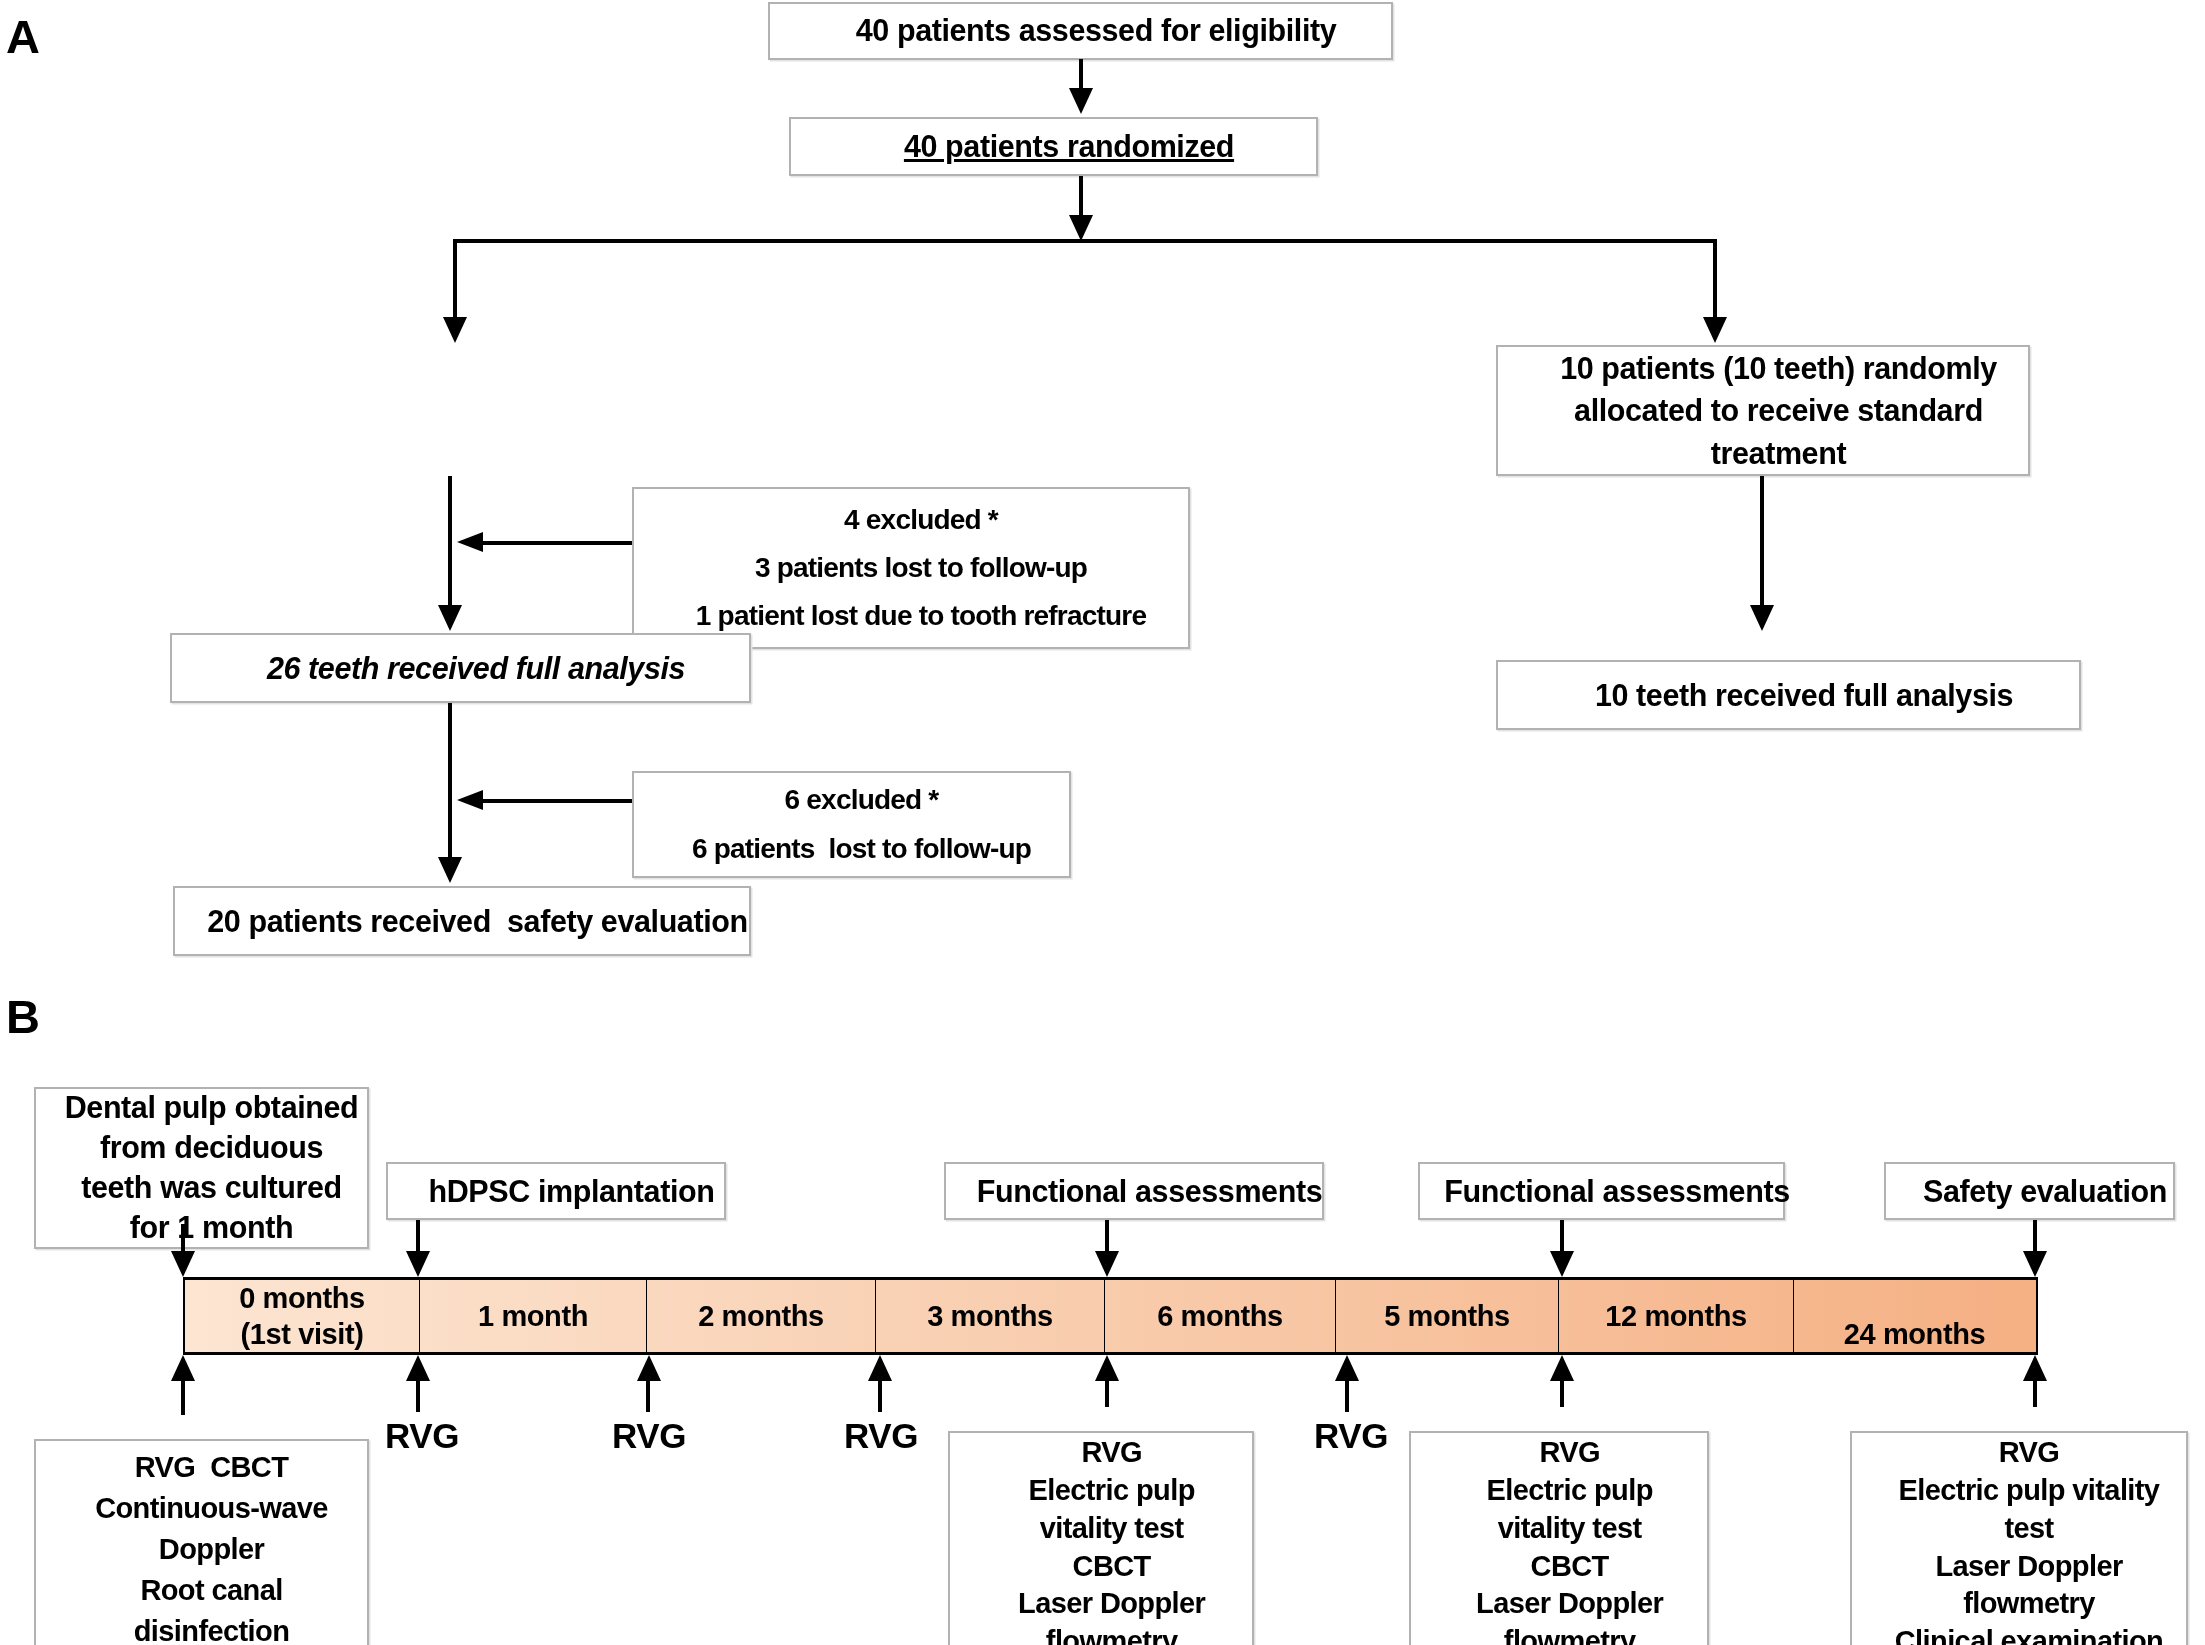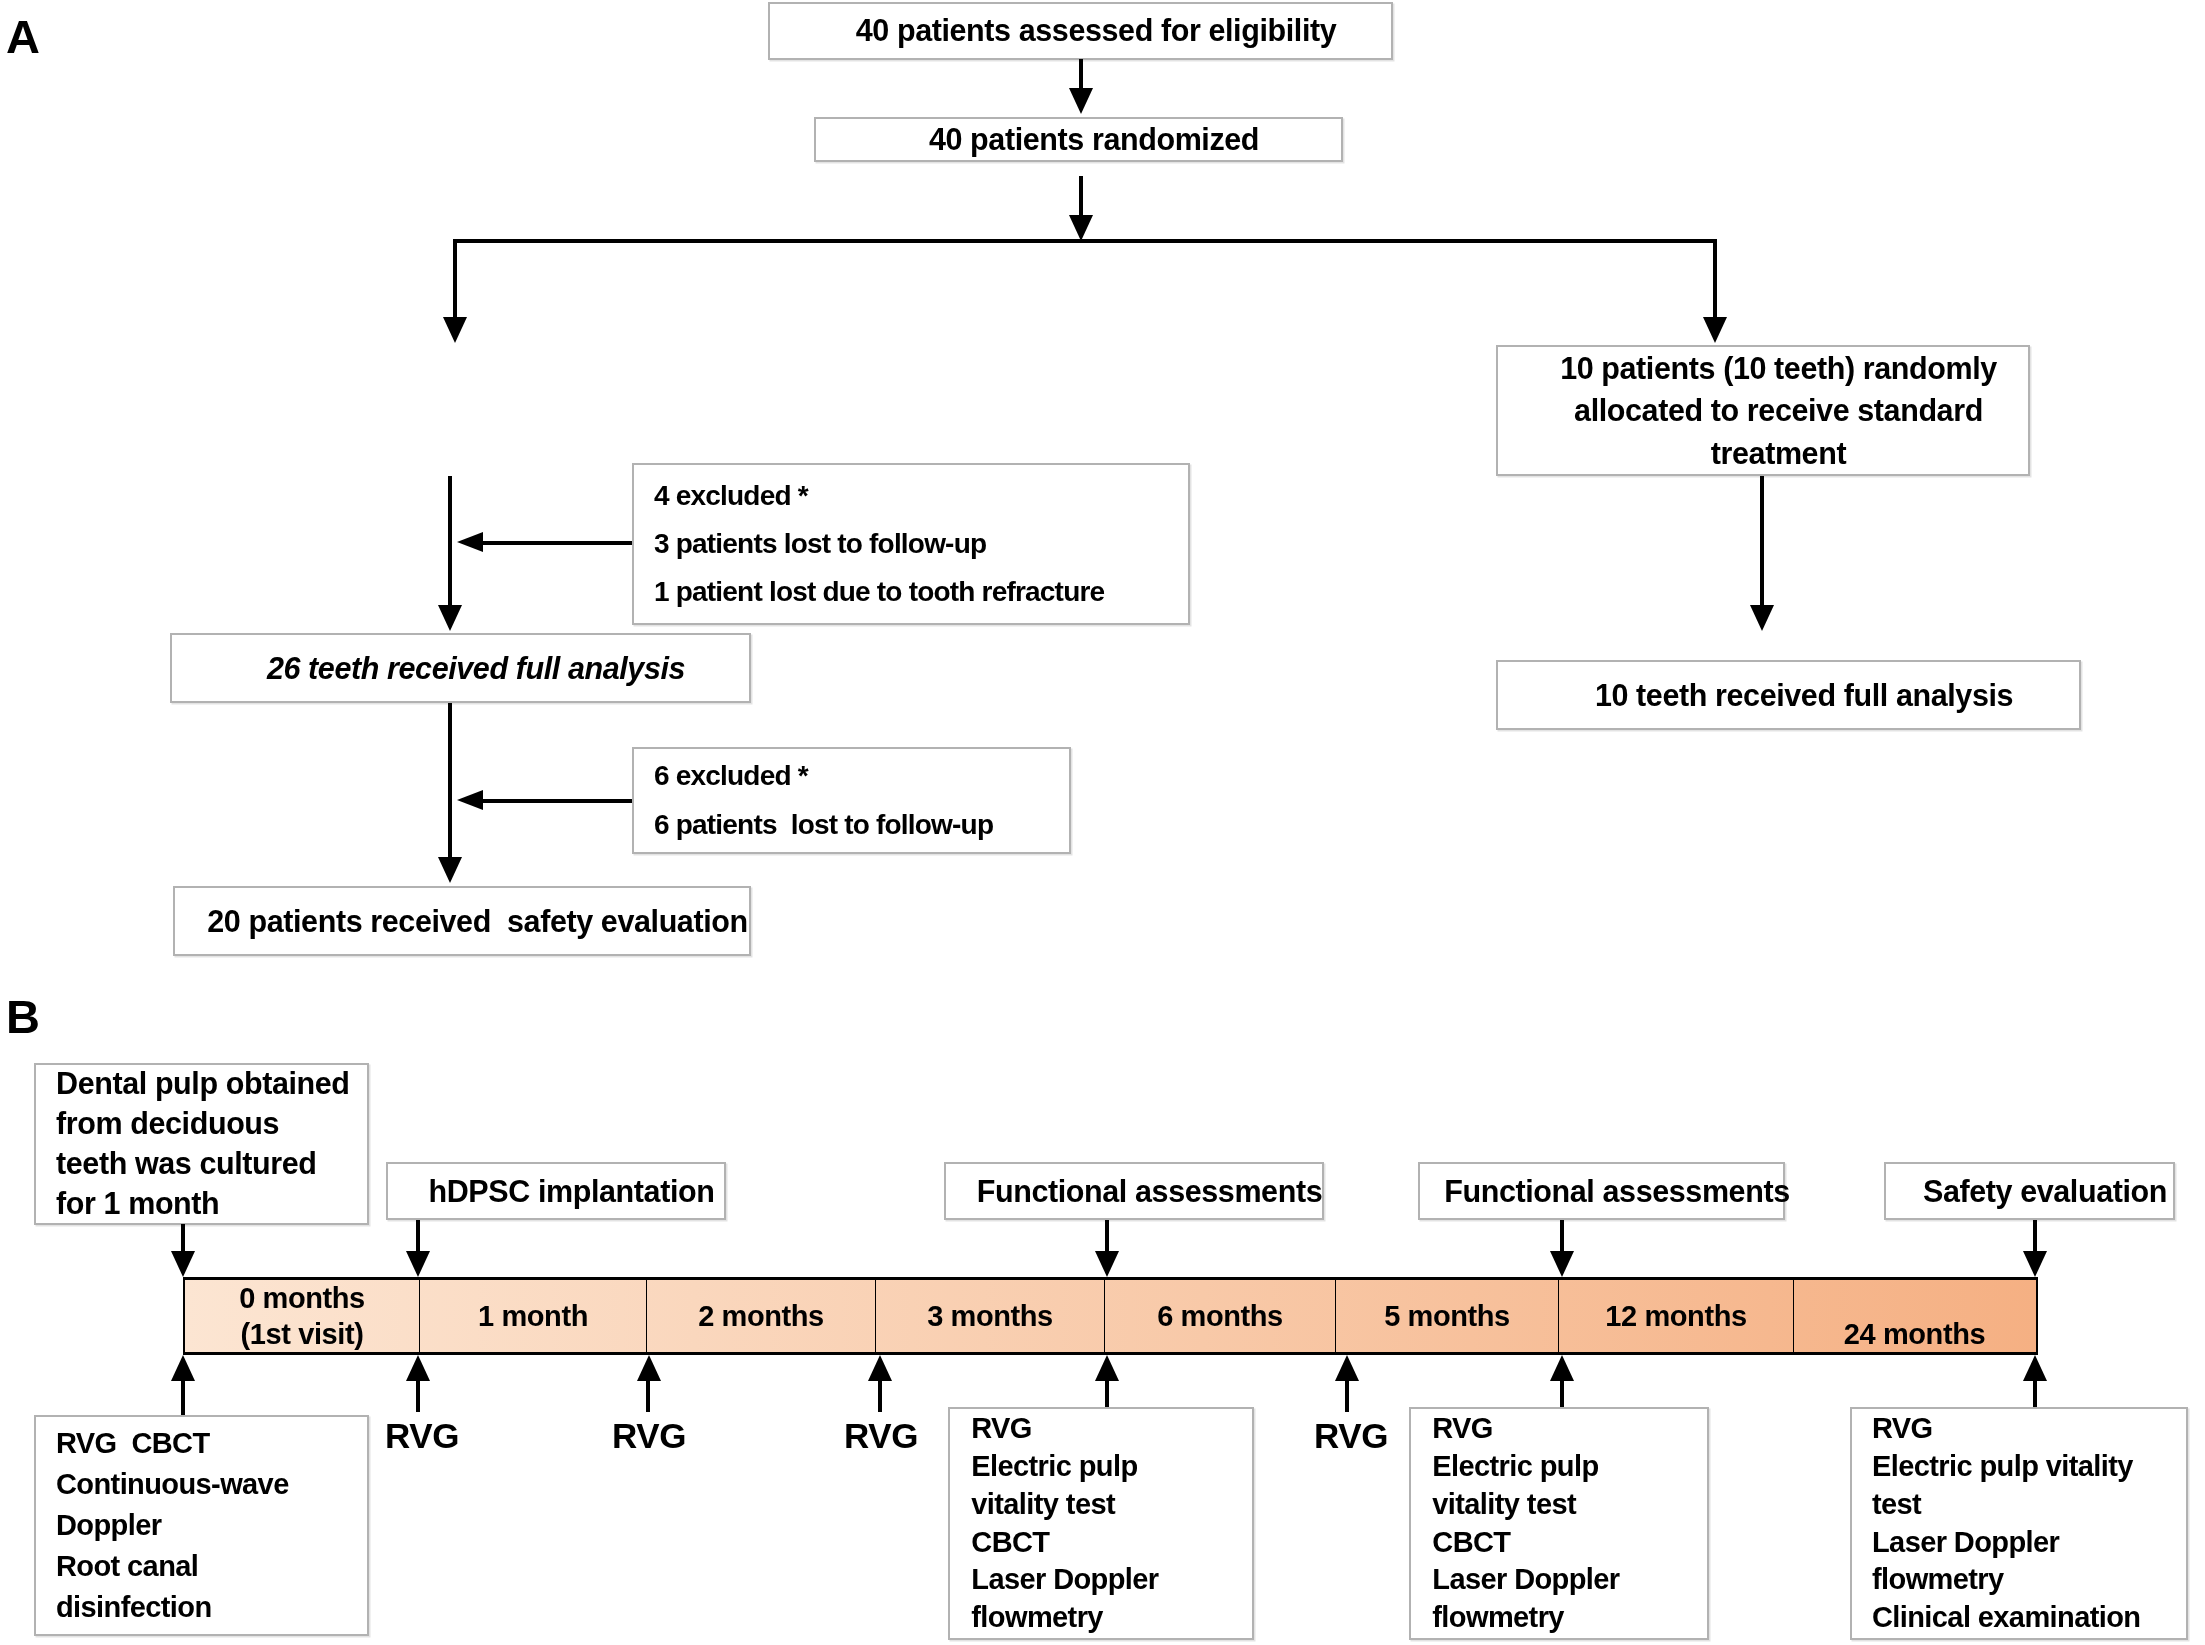--- a/index.html
+++ b/index.html
@@ -9,21 +9,21 @@
   }
   .panel-label{position:absolute;font-size:47px;font-weight:700;letter-spacing:-0.8px;}
   .box{
     position:absolute;background:#ffffff;border:2.3px solid #b2b2b2;box-sizing:border-box;
     display:flex;flex-direction:column;justify-content:center;
     font-size:30.5px;line-height:1.38;letter-spacing:-0.4px;
     box-shadow:1.5px 1.5px 0 #e3e3e3;
     padding-left:31px;
   }
   .box.center{align-items:center;text-align:center;}
-  .box.left{align-items:flex-start;text-align:left;}
+  .box.left{align-items:center;text-align:left;margin-top:24px;}
   .box div{white-space:pre;}
   .fs37{font-size:28px;letter-spacing:-0.8px;}
   .fs38{font-size:29px;letter-spacing:-0.6px;}
   .lh17{line-height:1.72;}
   .lh13{line-height:1.31;}
   .lh142{line-height:1.42;}
   .vshaft{position:absolute;width:3.8px;background:#000;}
   .hshaft{position:absolute;height:3.8px;background:#000;}
   .head-d{position:absolute;width:0;height:0;border-left:12.2px solid transparent;border-right:12.2px solid transparent;border-top:26px solid #000;}
   .head-u{position:absolute;width:0;height:0;border-left:12.2px solid transparent;border-right:12.2px solid transparent;border-bottom:26px solid #000;}
@@ -49,21 +49,21 @@
 
   <div class="panel-label" style="left:6.1px;top:9.1px;">A</div>
 
   <div class="box center" style="left:768px;top:1.5px;width:625px;height:58px;">
     <div>40 patients assessed for eligibility</div>
   </div>
 
   <div class="vshaft" style="left:1079px;top:59px;height:32px;"></div>
   <div class="head-d" style="left:1069px;top:88px;"></div>
 
-  <div class="box center" style="left:814px;top:117px;width:529px;height:45px;">
+  <div class="box center" style="left:789px;top:117px;width:529px;height:59px;text-decoration:underline;">
     <div>40 patients randomized</div>
   </div>
 
   <div class="vshaft" style="left:1079px;top:176px;height:40px;"></div>
   <div class="head-d" style="left:1069px;top:215px;"></div>
 
   <div class="hshaft" style="left:454px;top:239px;width:1262px;"></div>
   <div class="vshaft" style="left:453px;top:239px;height:79px;"></div>
   <div class="head-d" style="left:443px;top:317px;"></div>
   <div class="vshaft" style="left:1713px;top:239px;height:79px;"></div>

